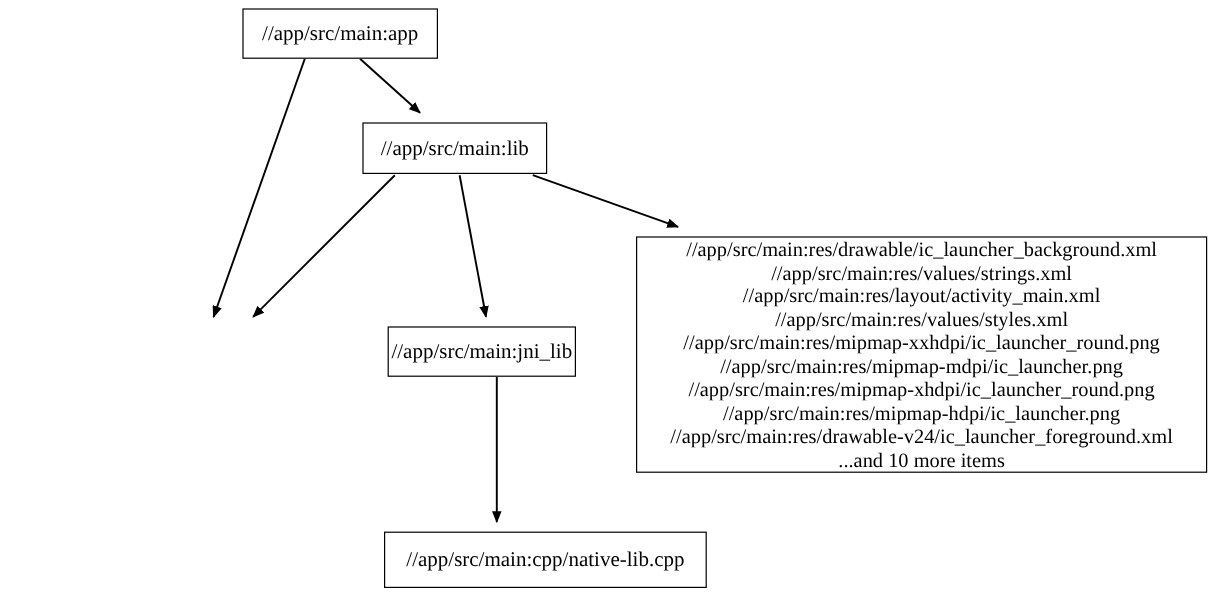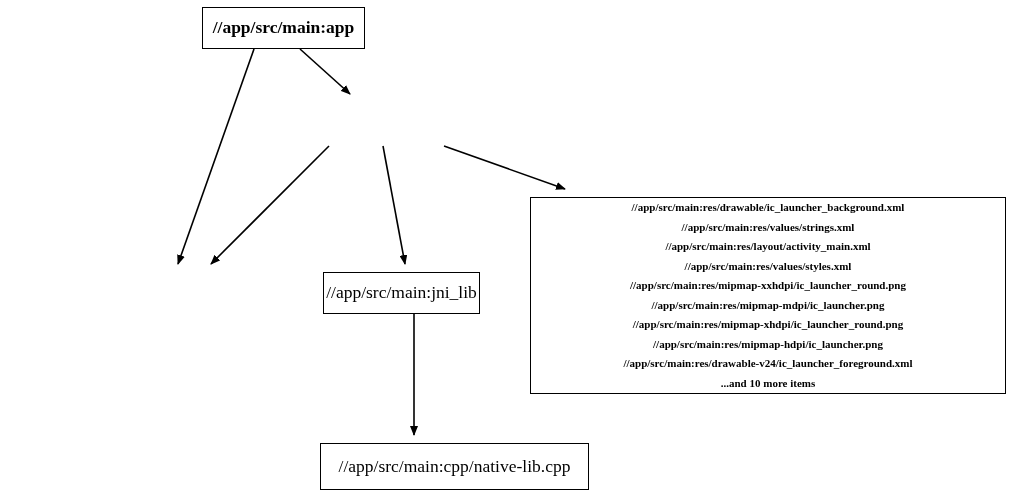--- a/index.html
+++ b/index.html
@@ -38,26 +38,25 @@
   }
   .node-label {
     display: block;
     white-space: pre;
     text-align: center;
   }
   .node-single {
     font-size: 17.5px;
   }
   .node-multi {
-    font-size: 11px;
+    font-size: 17px;
     line-height: 19.5px;
     padding: 18px 6px;
-    font-weight: bold;
   }
-  #node-app      { left: 202px; top: 7px;   width: 163px; height: 42px; font-weight: bold; }
+  #node-app      { left: 202px; top: 7px;   width: 163px; height: 42px; }
   #node-lib      { left: 302px; top: 102px; width: 154px; height: 43px; }
   #node-manifest { left: 4px;   top: 272px; width: 301px; height: 42px; }
   #node-jni      { left: 323px; top: 272px; width: 157px; height: 42px; }
   #node-res      { left: 530px; top: 197px; width: 476px; height: 197px; }
   #node-cpp      { left: 280px; top: 443px; width: 269px; height: 47px; margin-left: 40px; }
 </style>
 </head>
 <body>
 
 <div id="graph-canvas">
@@ -91,20 +90,23 @@
 
     <g>
       <path d="M414,314 L414,435" stroke="#000000" stroke-width="1.6" fill="none" marker-end="url(#arrowhead)"></path>
     </g>
   </svg>
 
   <div class="node node-single" id="node-app">
     <span class="node-label">//app/src/main:app</span>
   </div>
 
+  <div class="node node-single" id="node-lib">
+    <span class="node-label">//app/src/main:lib</span>
+  </div>
 
 
   <div class="node node-single" id="node-jni">
     <span class="node-label">//app/src/main:jni_lib</span>
   </div>
 
   <div class="node node-multi" id="node-res">
     <span class="node-label">//app/src/main:res/drawable/ic_launcher_background.xml
 //app/src/main:res/values/strings.xml
 //app/src/main:res/layout/activity_main.xml

